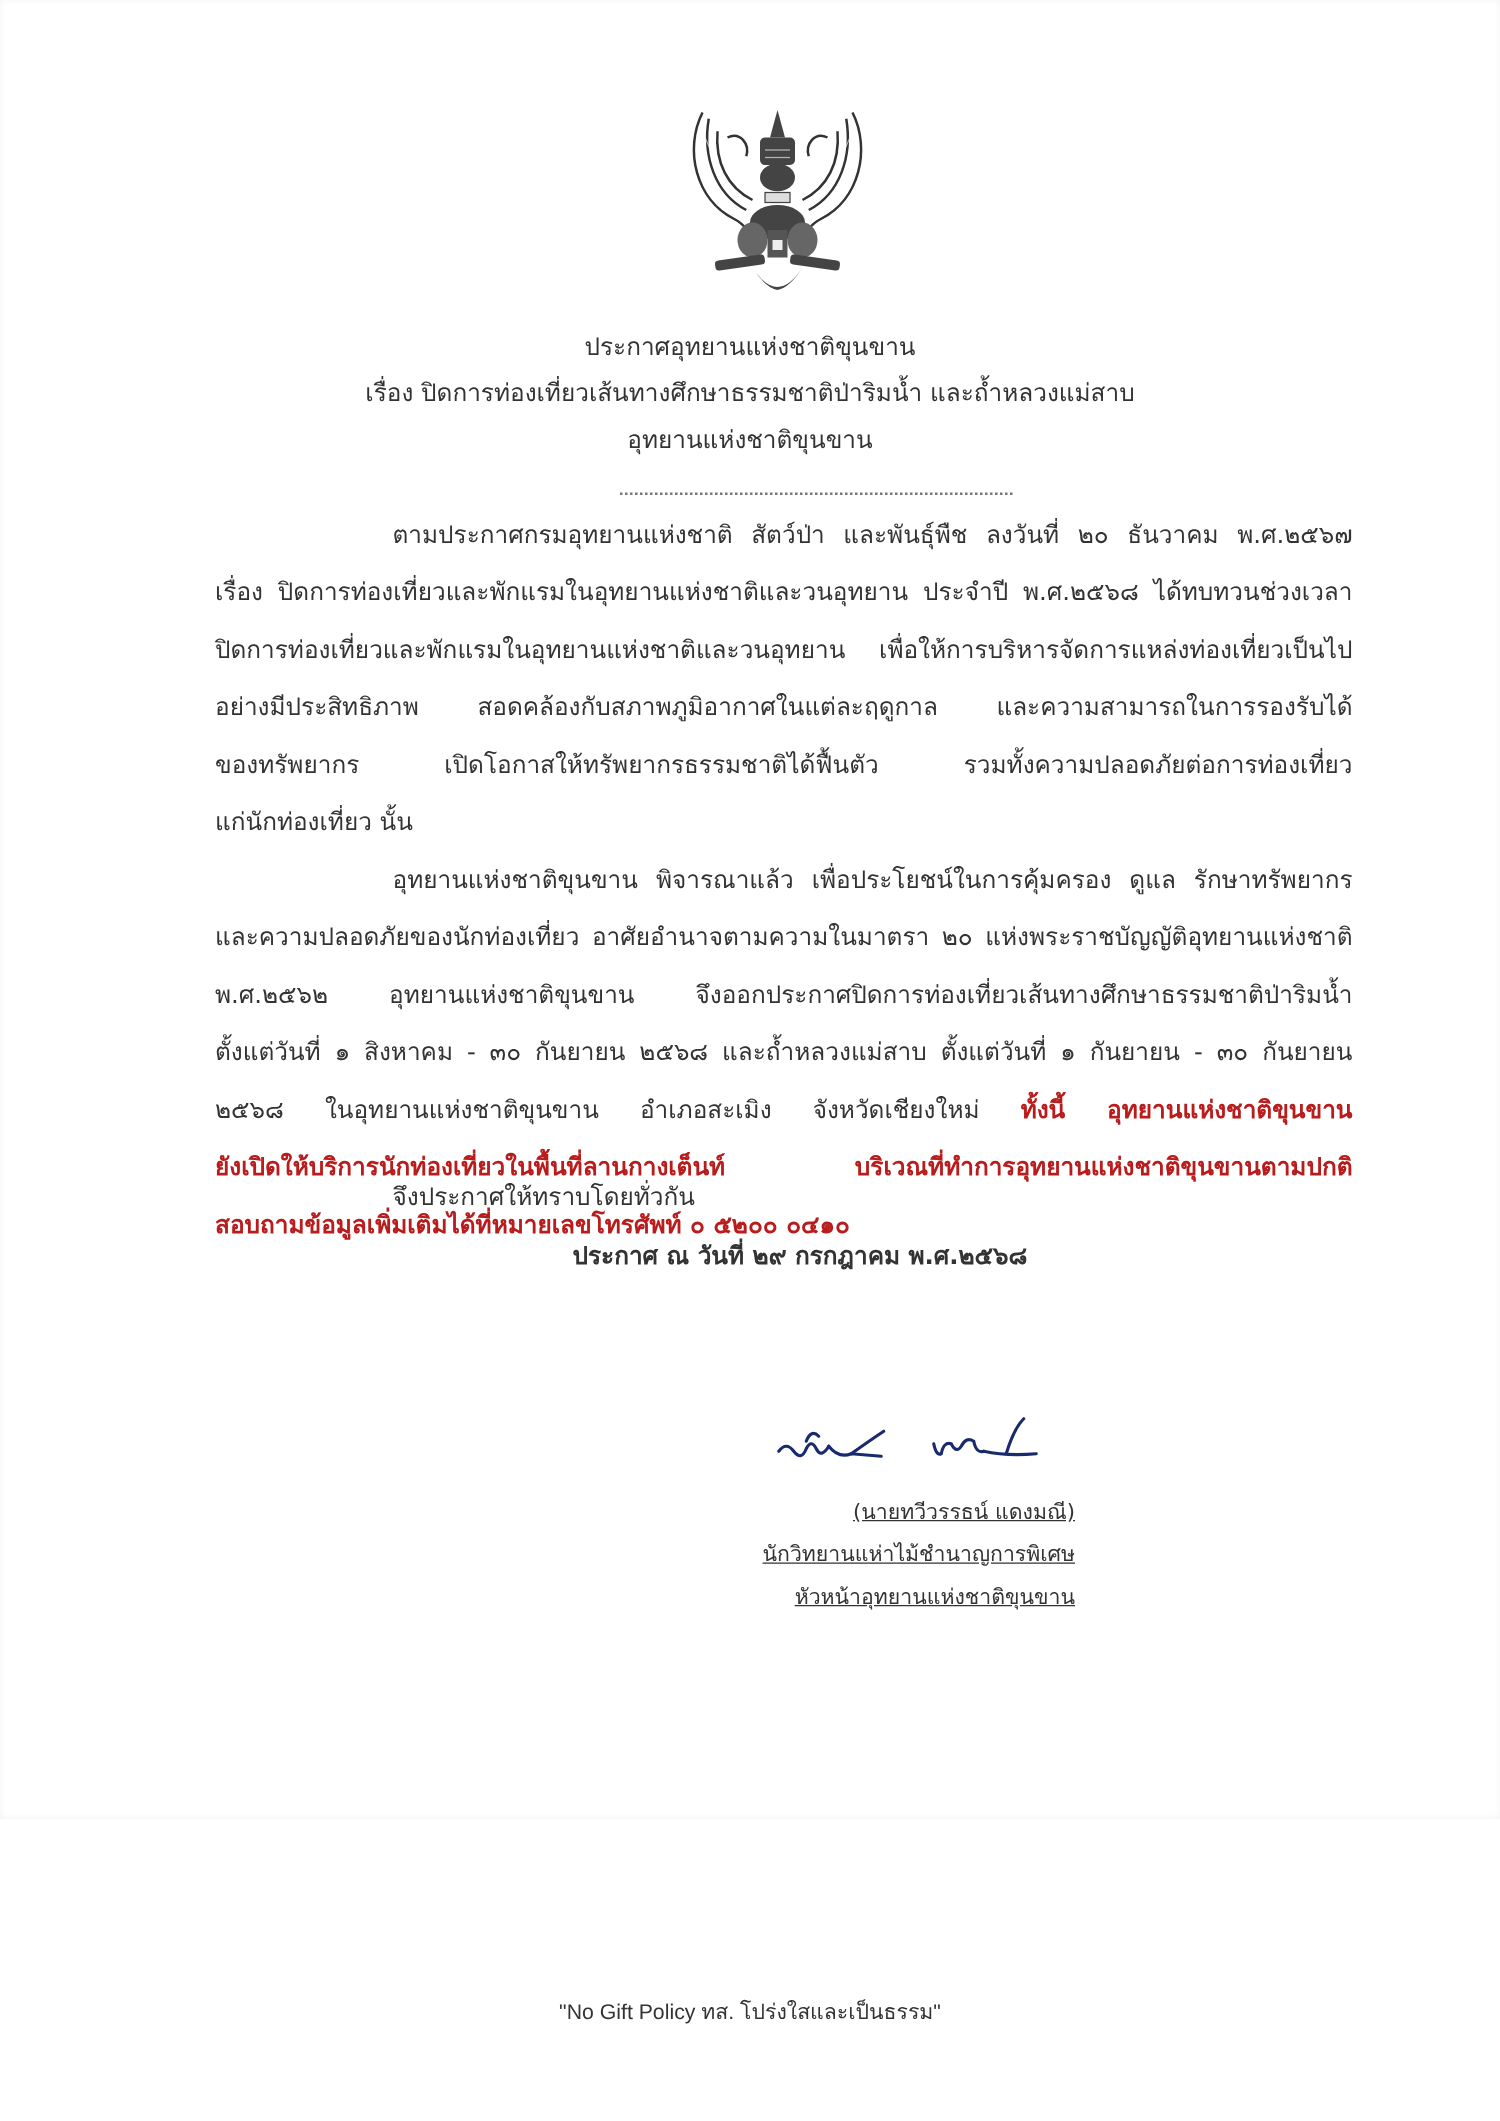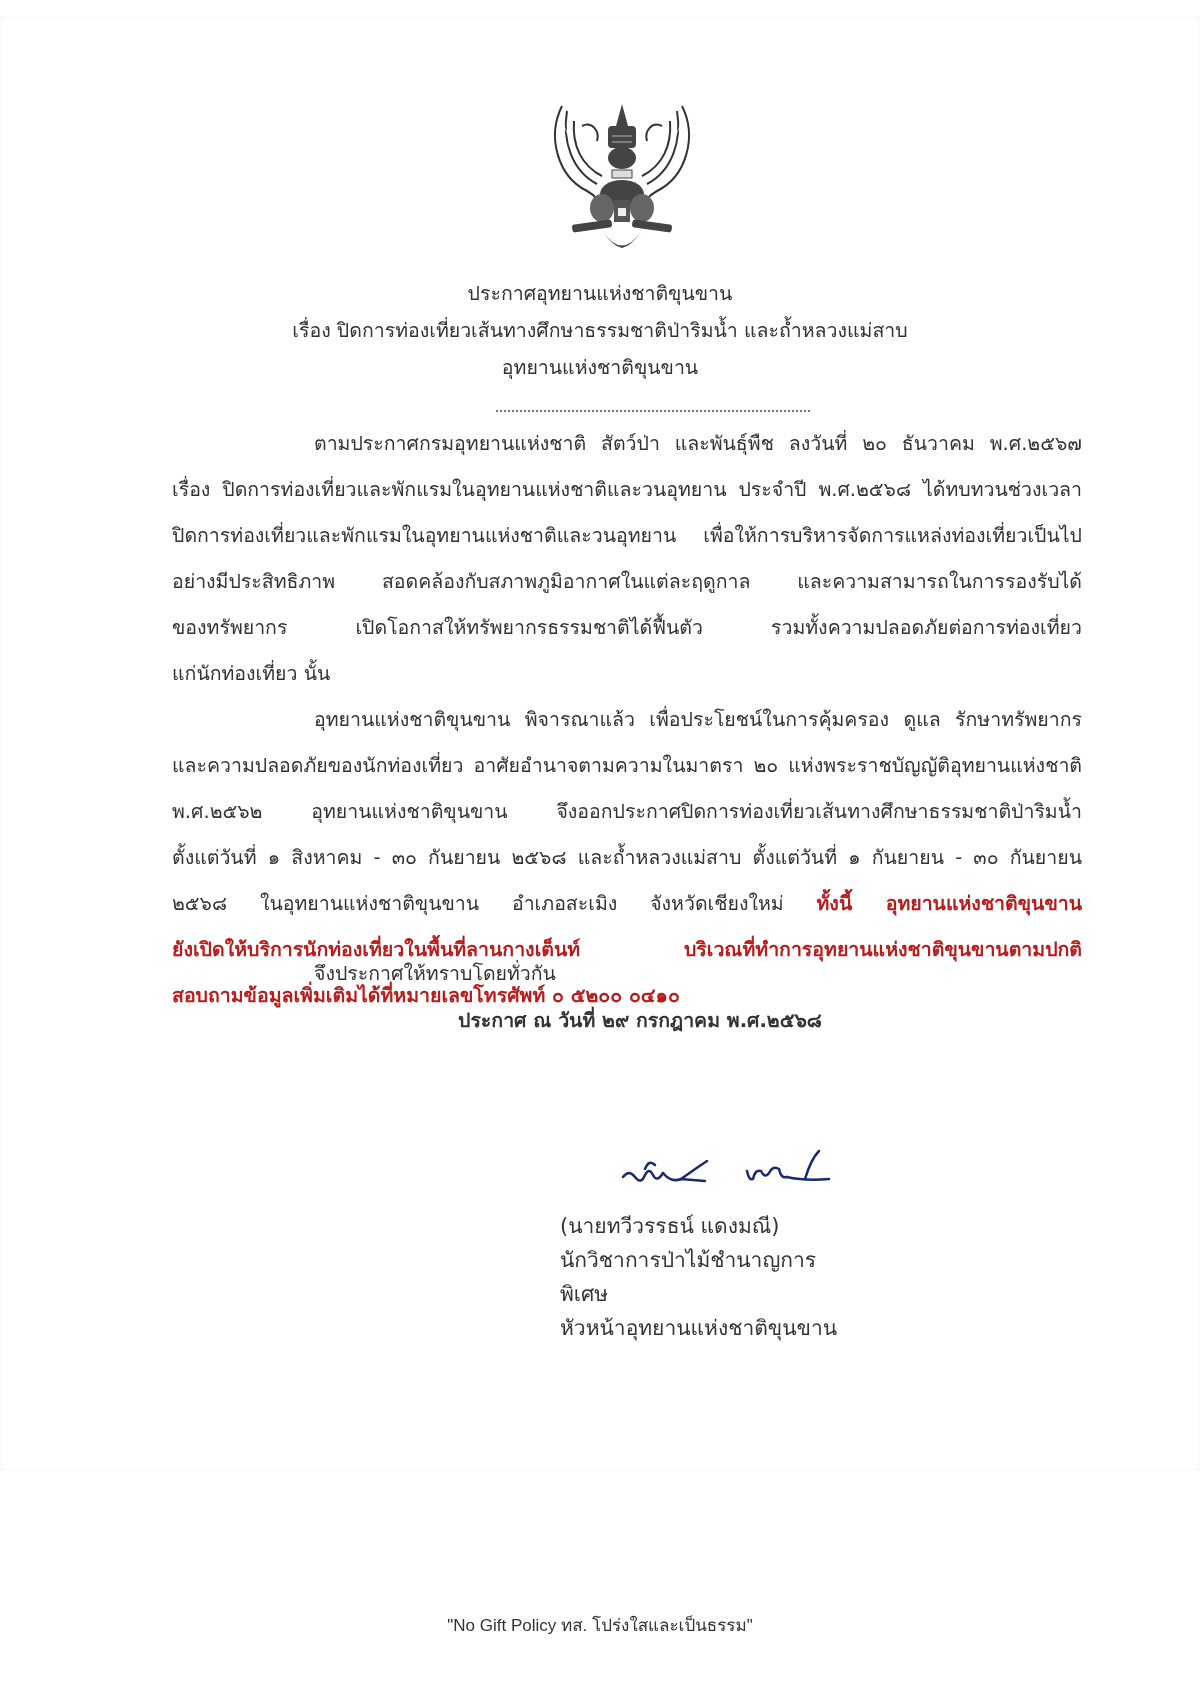--- a/index.html
+++ b/index.html
@@ -5,21 +5,21 @@
   html, body { margin: 0; padding: 0; }
   body {
     width: 1200px; height: 1697px;
     background: #ffffff;
     font-family: "DejaVu Sans", sans-serif;
     color: #2a2a2a;
     position: relative;
     overflow: hidden;
   }
   .page {
-    position: absolute; left: 0; top: 16px; width: 1200px; height: 1455px;
+    position: absolute; left: 0; top: 0; width: 1200px; height: 1455px;
     box-shadow: inset 0 0 6px rgba(0,0,0,0.05);
   }
   .emblem {
     position: absolute; left: 542px; top: 80px; width: 160px; height: 170px;
   }
   .header {
     position: absolute; left: 0; width: 1200px; text-align: center;
     font-size: 19.5px; line-height: 30px; color: #333;
   }
   .divider {
@@ -34,22 +34,22 @@
   .line.indent { padding-left: 142px; }
   .line.last { text-align-last: left; }
   .bold { font-weight: bold; color: #b91c1c; }
   .closing {
     position: absolute; font-size: 19.5px; line-height: 30px; color: #333; white-space: nowrap;
   }
   .signature {
     position: absolute; left: 615px; top: 1123px; width: 240px; height: 60px;
   }
   .sig-block {
-    position: absolute; left: 560px; top: 1193px; width: 300px; text-align: left;
-    font-size: 21px; line-height: 34px; color: #333;
+    position: absolute; left: 560px; top: 1193px; width: 300px; text-align: right;
+    font-size: 17px; line-height: 34px; color: #333; text-decoration: underline;
   }
   .footer {
     position: absolute; left: 0; top: 1595px; width: 1200px; text-align: center;
     font-family: "Liberation Sans", sans-serif; font-size: 17px; color: #333;
   }
 </style>
 </head>
 <body>
 
 <div class="page">
@@ -124,18 +124,18 @@
       <path d="M48 34 Q56 44 66 40 L90 42"></path>
       <path d="M66 40 Q80 30 92 22"></path>
       <path d="M132 32 Q134 42 138 40 Q140 30 146 32 Q150 40 154 34 Q158 26 164 30 Q166 40 172 38"></path>
       <path d="M172 38 Q190 42 214 40"></path>
       <path d="M190 40 Q196 20 204 12"></path>
     </g>
   </svg>
 
   <div class="sig-block">
     <div>(นายทวีวรรธน์  แดงมณี)</div>
-    <div>นักวิชาการป่าไม้ชำนาญการพิเศษ</div>
+    <div>นักวิทยานแห่าไม้ชำนาญการพิเศษ</div>
     <div>หัวหน้าอุทยานแห่งชาติขุนขาน</div>
   </div>
 
   <div class="footer">"No Gift Policy ทส. โปร่งใสและเป็นธรรม"</div>
 </div>
 
 </body></html>

